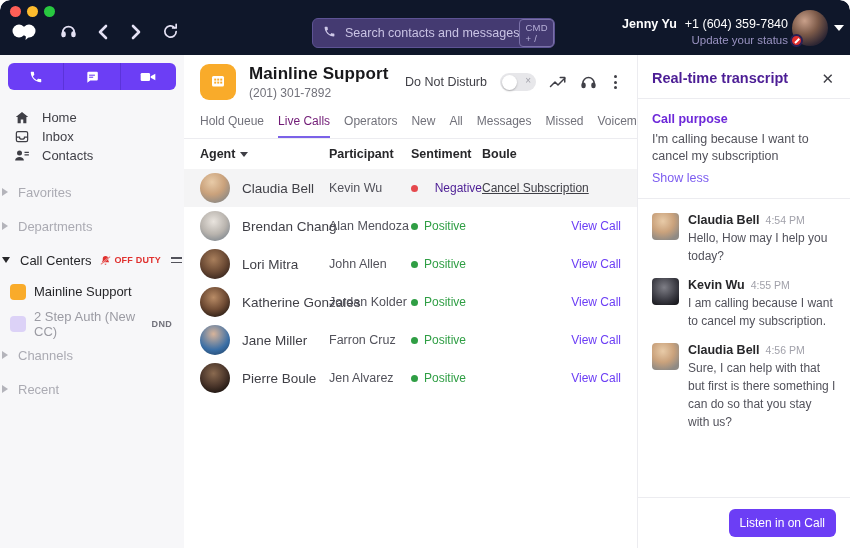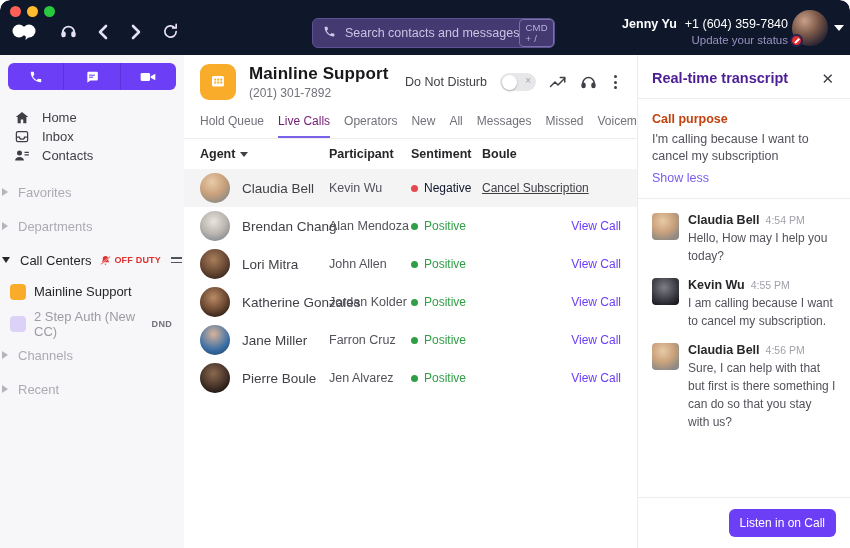--- a/index.html
+++ b/index.html
@@ -93,32 +93,32 @@
   .av3 { background:radial-gradient(circle at 45% 35%, #a97f5c 0%, #6b4a34 50%, #33231c 85%); }
   .av4 { background:radial-gradient(circle at 45% 35%, #b98c66 0%, #6e4a33 50%, #251a14 85%); }
   .av5 { background:radial-gradient(circle at 45% 30%, #d8b49a 0%, #3a6ea5 60%, #24476b 90%); }
   .av6 { background:radial-gradient(circle at 45% 35%, #8a6a50 0%, #4a352a 50%, #16100d 85%); }
   .avA { background:radial-gradient(circle at 40% 30%, #e8cba8 0%, #caa27c 45%, #8f8a84 80%); }
   .avB { background:radial-gradient(circle at 45% 35%, #7e7e86 0%, #3c3c44 55%, #17171c 90%); }
   .agent-name { font-size:13.5px; color:#3f3f46; white-space:nowrap; }
   .cell-part { font-size:12.5px; color:#52525b; }
   .sentiment { display:flex; align-items:center; gap:6px; font-size:12px; }
   .sentiment .dot { width:7px; height:7px; border-radius:50%; }
-  .sentiment.neg { color:#0f172a; } .sentiment.neg .dot { background:#e5484d; }
+  .sentiment.neg { color:#4c1d95;justify-content:space-between; } .sentiment.neg .dot { background:#e5484d; }
   .sentiment.pos { color:#2f9e44; } .sentiment.pos .dot { background:#2f9e44; }
   .reason-link { font-size:12px; color:#3f3f46; text-decoration:underline; cursor:pointer; white-space:nowrap; justify-self:start; }
   .view-call { font-size:12px; color:#6c3ef5; cursor:pointer; justify-self:end; white-space:nowrap; }
 
   
   .transcript { width:213px; flex:0 0 213px; border-left:1px solid #ececf0; display:flex; flex-direction:column; background:#fff; }
   .t-head { display:flex; align-items:center; justify-content:space-between; padding:15px 16px 12px 14px; border-bottom:1px solid #ececf0; }
   .t-title { font-size:14.5px; font-weight:bold; color:#4c1d95; }
   .t-close { font-size:15px; color:#3f3f46; cursor:pointer; line-height:1; }
   .purpose { padding:13px 14px 12px; border-bottom:1px solid #ececf0; }
-  .purpose-label { font-size:12.5px; font-weight:bold; color:#c2410c; margin-bottom:5px; }
+  .purpose-label { font-size:12.5px; font-weight:bold; color:#6d28d9; margin-bottom:5px; }
   .purpose-text { font-size:12.5px; color:#52525b; line-height:1.35; }
   .show-less { font-size:12.5px; color:#7c5cf0; margin-top:6px; cursor:pointer; display:inline-block; }
   .messages { padding:14px 14px 4px; flex:1; overflow:hidden; }
   .msg { display:flex; gap:9px; margin-bottom:13px; }
   .msg-avatar { width:27px; height:27px; border-radius:4px; flex:0 0 auto; }
   .msg-body { min-width:0; }
   .msg-head { display:flex; align-items:baseline; gap:6px; }
   .msg-name { font-size:12.5px; font-weight:bold; color:#27272a; white-space:nowrap; }
   .msg-time { font-size:10.5px; color:#a1a1aa; white-space:nowrap; }
   .msg-text { font-size:12px; color:#52525b; line-height:1.5; margin-top:2px; }

